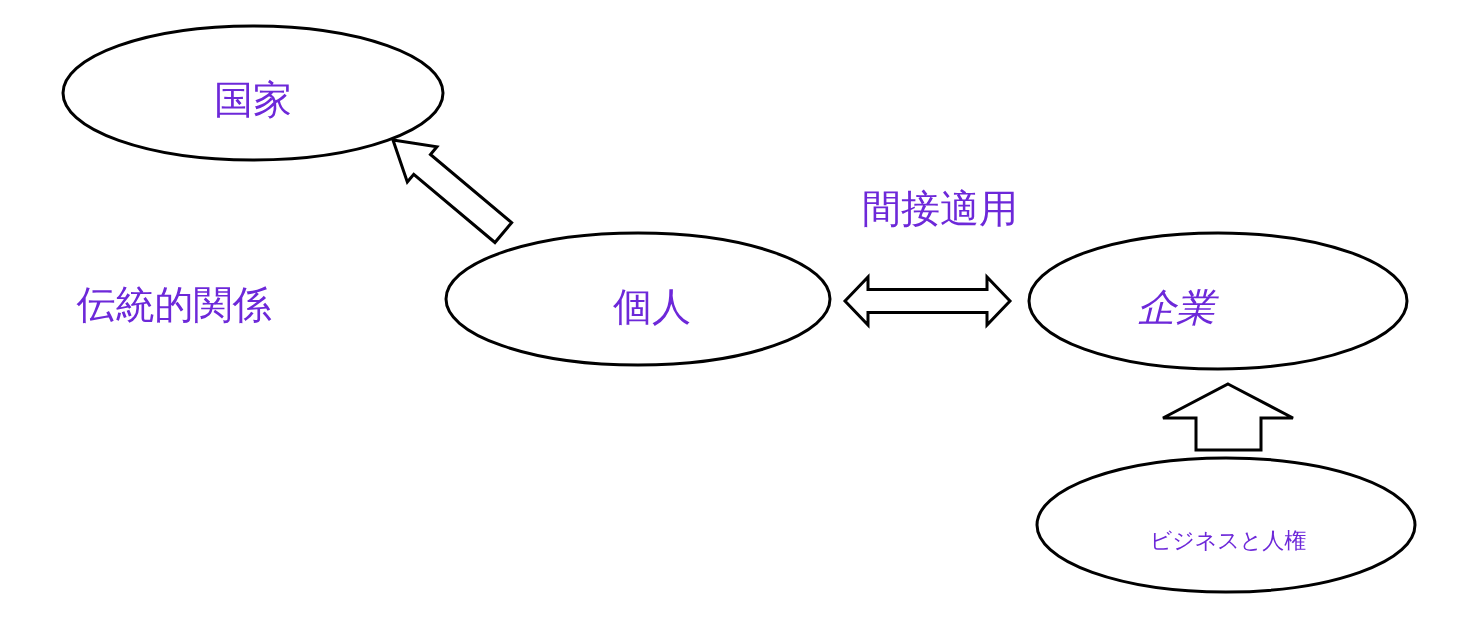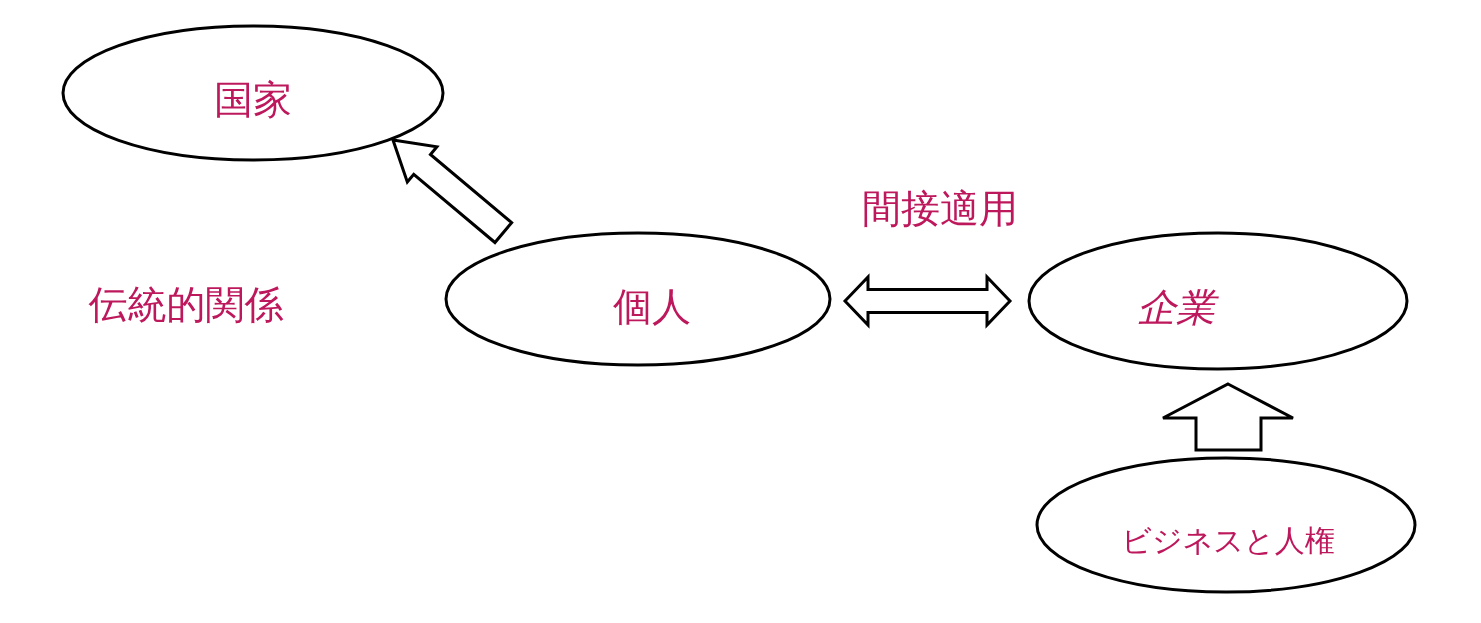--- a/index.html
+++ b/index.html
@@ -25,25 +25,25 @@
     fill: #ffffff;
     stroke: #000000;
     stroke-width: 3;
   }
   .label {
     position: absolute;
     transform: translate(-50%, -50%);
     white-space: nowrap;
     font-size: 39px;
     line-height: 1;
-    color: #be185d;
+    color: #6d28d9;
     letter-spacing: 0;
   }
   .label.small {
-    font-size: 30px;
+    font-size: 22px;
   }
 </style>
 </head>
 <body>
 
 <div class="canvas">
 
   <svg width="1481" height="623" viewBox="0 0 1481 623">
 
     <ellipse class="shape" cx="253" cy="93" rx="190" ry="67"></ellipse>
@@ -59,17 +59,17 @@
   </svg>
 
   <div class="label" style="left:253px; top:99px;">国家</div>
 
   <div class="label" style="left:634px; top:306px;margin-left:18px;">個人</div>
 
   <div class="label" style="left:1176px; top:307px;font-style:italic;">企業</div>
 
   <div class="label small" style="left:1228px; top:541px;">ビジネスと人権</div>
 
-  <div class="label" style="left:186px; top:304px;text-align:right;">伝統的関係</div>
+  <div class="label" style="left:174px; top:304px;text-align:right;">伝統的関係</div>
 
   <div class="label" style="left:940px; top:176px;margin-top:32px;">間接適用</div>
 
 </div>
 
 </body></html>

